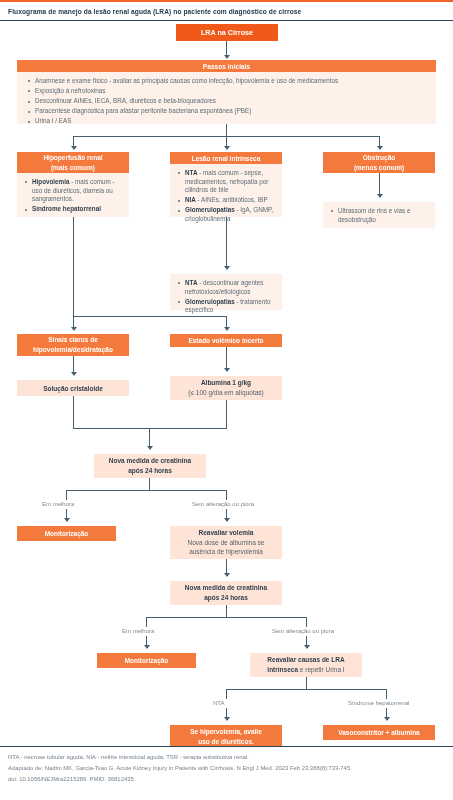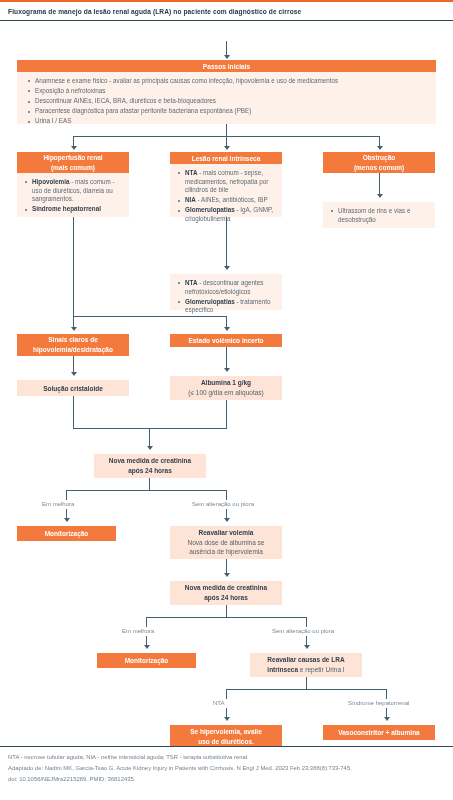--- a/index.html
+++ b/index.html
@@ -60,20 +60,23 @@
 </head>
 <body>
 
 <div id="top-rule"></div>
 <div id="header">
   <span class="title">Fluxograma de manejo da lesão renal aguda (LRA) no paciente com diagnóstico de cirrose</span>
 </div>
 
 <div id="canvas">
 
+  <div class="box solid deep" style="left:176px;top:4px;width:102px;height:17px;font-size:7.2px;">
+    <span>LRA na Cirrose</span>
+  </div>
   <div class="vline" style="left:226px;top:21px;height:16px;"></div>
   <div class="arrow" style="left:223.5px;top:35px;"></div>
 
   <div class="hdr" style="position:absolute;left:17px;top:40px;width:419px;height:12px;font-size:6.6px;">
     <span>Passos iniciais</span>
   </div>
   <div class="panel" style="left:17px;top:52px;width:419px;height:52px;padding:5px 8px 0 10px;">
     <ul>
       <li>Anamnese e exame físico  - avaliar as principais causas como infecção, hipovolemia e uso de medicamentos</li>
       <li>Exposição à nefrotoxinas</li>

